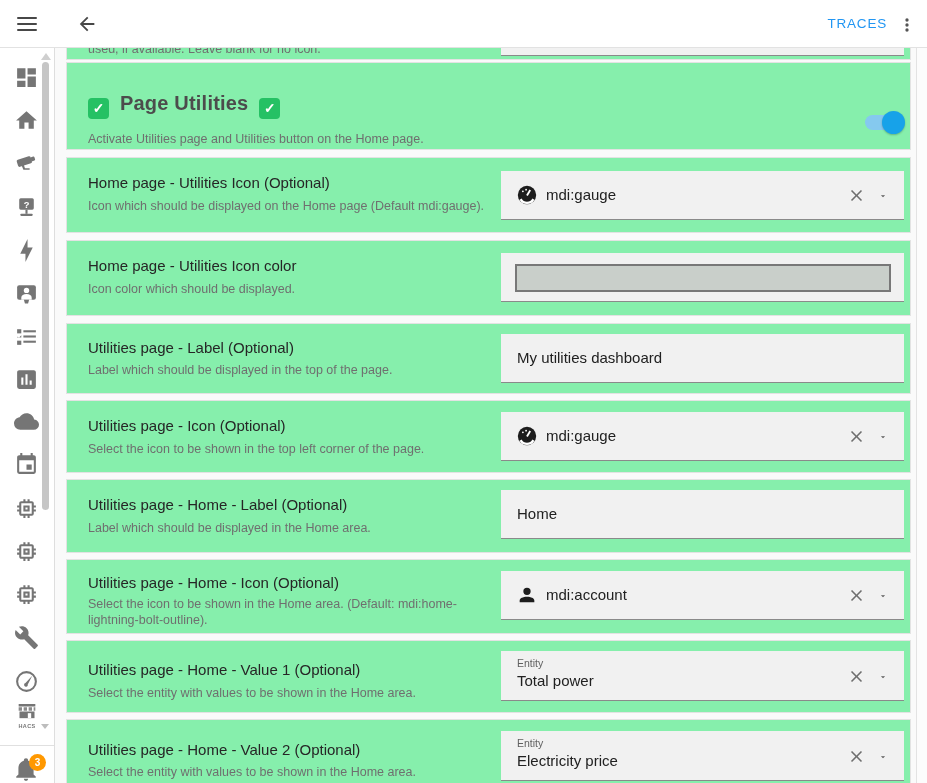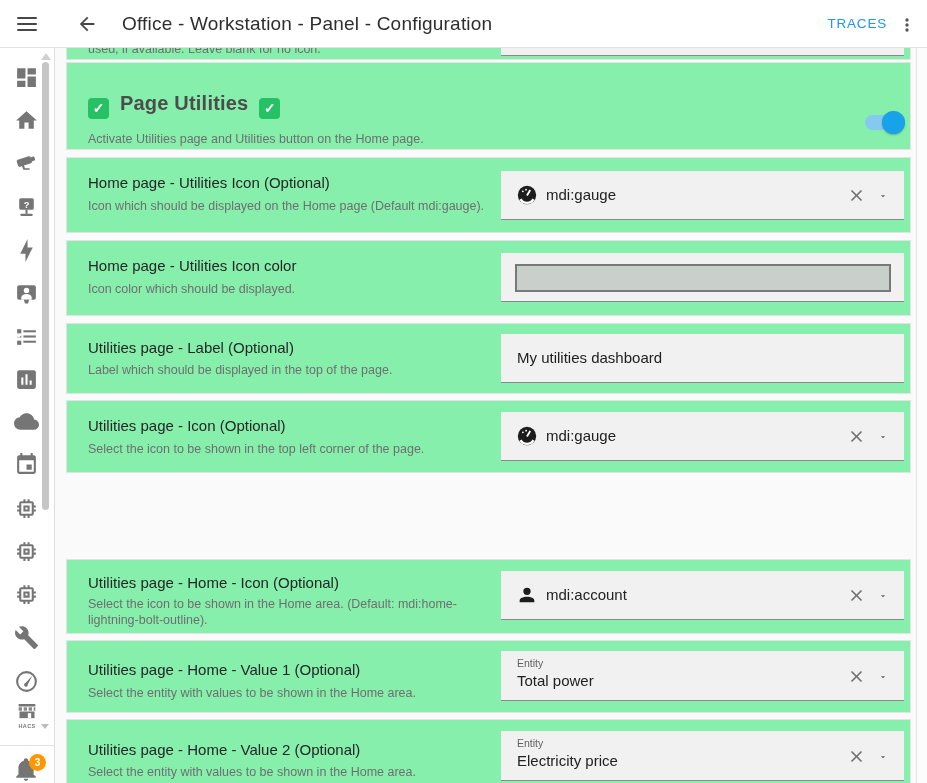--- a/index.html
+++ b/index.html
@@ -92,21 +92,20 @@
     <div class="hamburger">
         <span></span>
         <span></span>
         <span></span>
       </div>
     <div class="back-arrow">
       <svg viewBox="0 0 24 24" width="22" height="22">
           <path fill="currentColor" d="M20,11V13H8L13.5,18.5L12.08,19.92L4.16,12L12.08,4.08L13.5,5.5L8,11H20Z"></path>
         </svg>
     </div>
-    <div class="page-title">Office - Workstation - Panel - Configuration</div>
     <div class="traces-btn">TRACES</div>
     <div class="kebab">
       <svg viewBox="0 0 24 24" width="20" height="22">
           <path fill="currentColor" d="M12,16A2,2 0 0,1 14,18A2,2 0 0,1 12,20A2,2 0 0,1 10,18A2,2 0 0,1 12,16M12,10A2,2 0 0,1 14,12A2,2 0 0,1 12,14A2,2 0 0,1 10,12A2,2 0 0,1 12,10M12,4A2,2 0 0,1 14,6A2,2 0 0,1 12,8A2,2 0 0,1 10,6A2,2 0 0,1 12,4Z"></path>
         </svg>
     </div>
   </div>
 
   <div class="sidebar">
     <div class="side-scroll-arrow"></div>
@@ -307,20 +306,27 @@
             </svg>
           </span>
         <span class="caret">
             <svg viewBox="0 0 24 24" width="14" height="10">
               <path fill="currentColor" d="M7,10L12,15L17,10H7Z"></path>
             </svg>
           </span>
       </div>
     </div>
 
+    <div class="card" style="top:431px;height:74px">
+      <div class="row-label" style="top:16px">Utilities page - Home - Label (Optional)</div>
+      <div class="row-desc" style="top:40px">Label which should be displayed in the Home area.</div>
+      <div class="field" style="top:10px">
+        <span class="f-value-plain">Home</span>
+      </div>
+    </div>
 
     <div class="card" style="top:511px;height:75px">
       <div class="row-label" style="top:14px">Utilities page - Home - Icon (Optional)</div>
       <div class="row-desc" style="top:36px">Select the icon to be shown in the Home area. (Default: mdi:home-lightning-bolt-outline).</div>
       <div class="field" style="top:11px">
         <span class="f-icon">
           <svg viewBox="0 0 24 24" width="22" height="22">
               <path fill="currentColor" d="M12,4A4,4 0 0,1 16,8A4,4 0 0,1 12,12A4,4 0 0,1 8,8A4,4 0 0,1 12,4M12,14C16.42,14 20,15.79 20,18V20H4V18C4,15.79 7.58,14 12,14Z"></path>
             </svg>
         </span>

